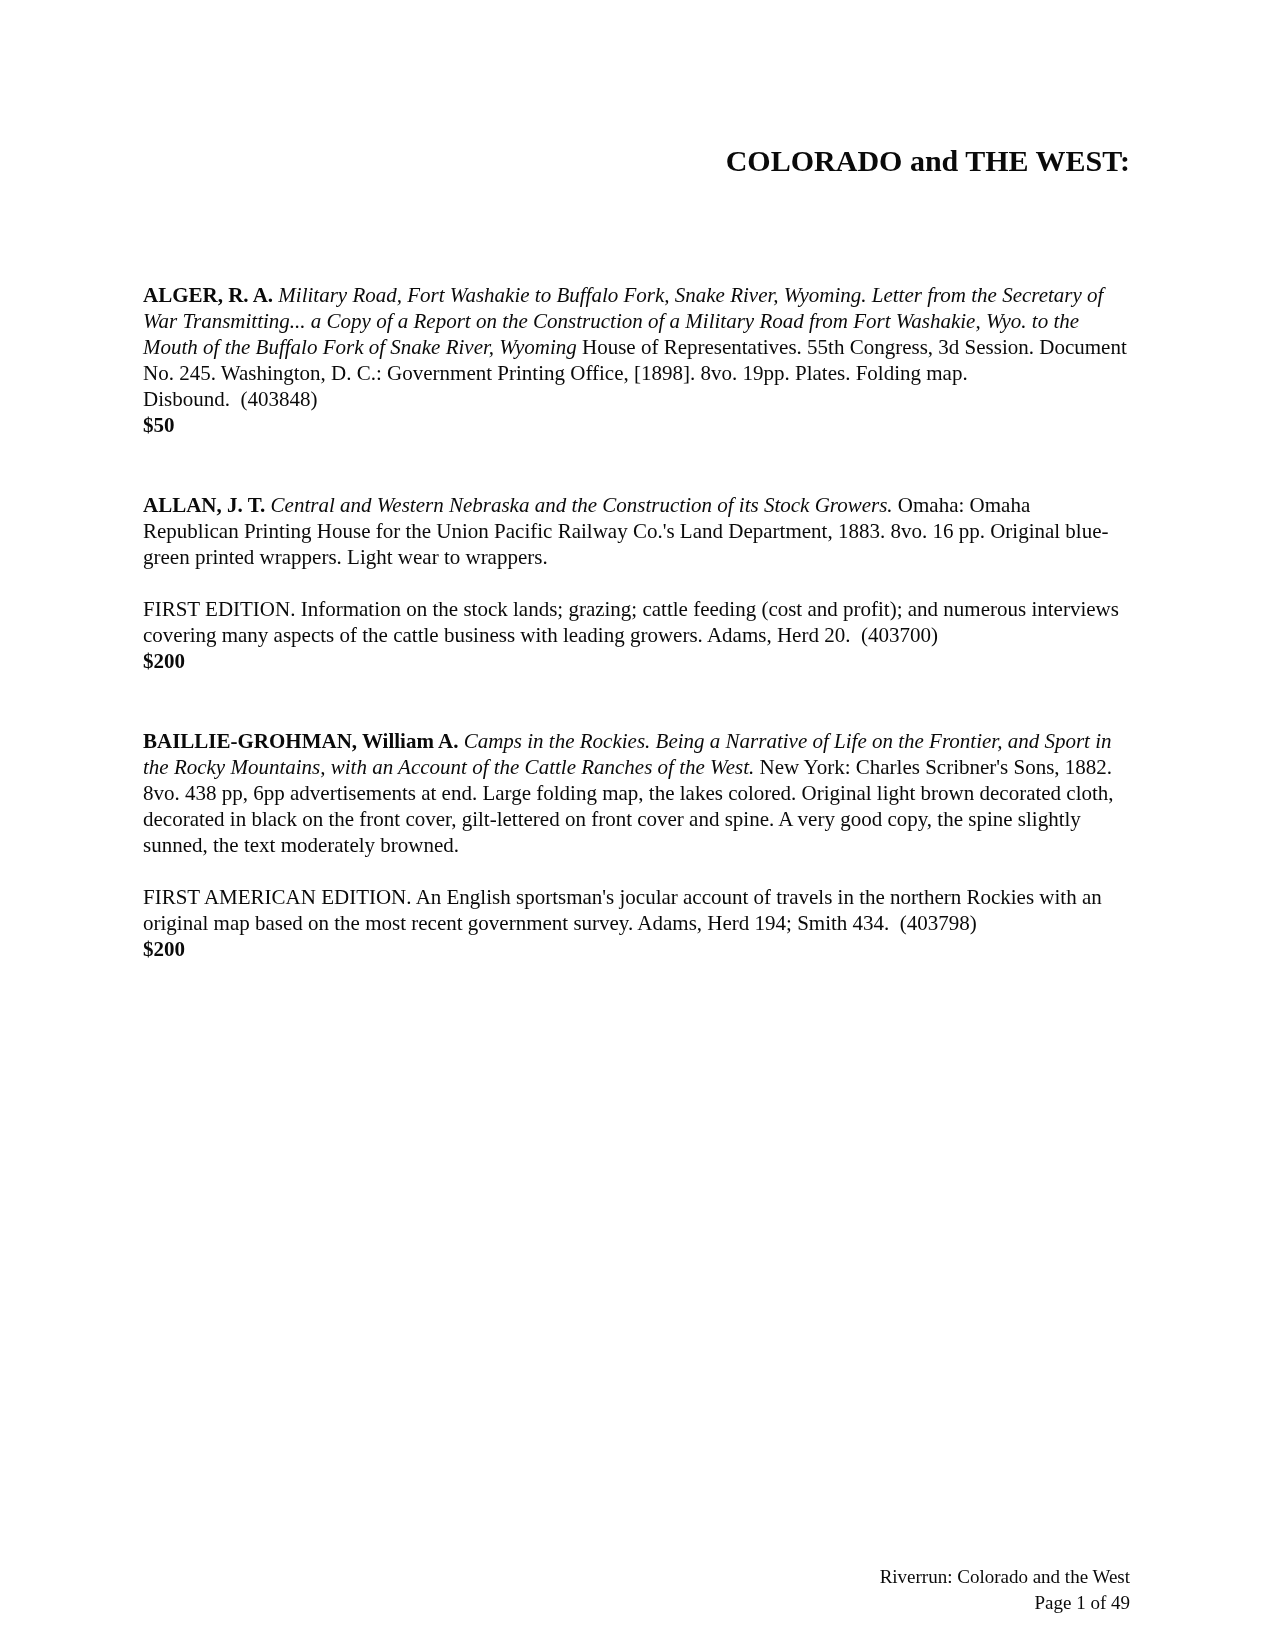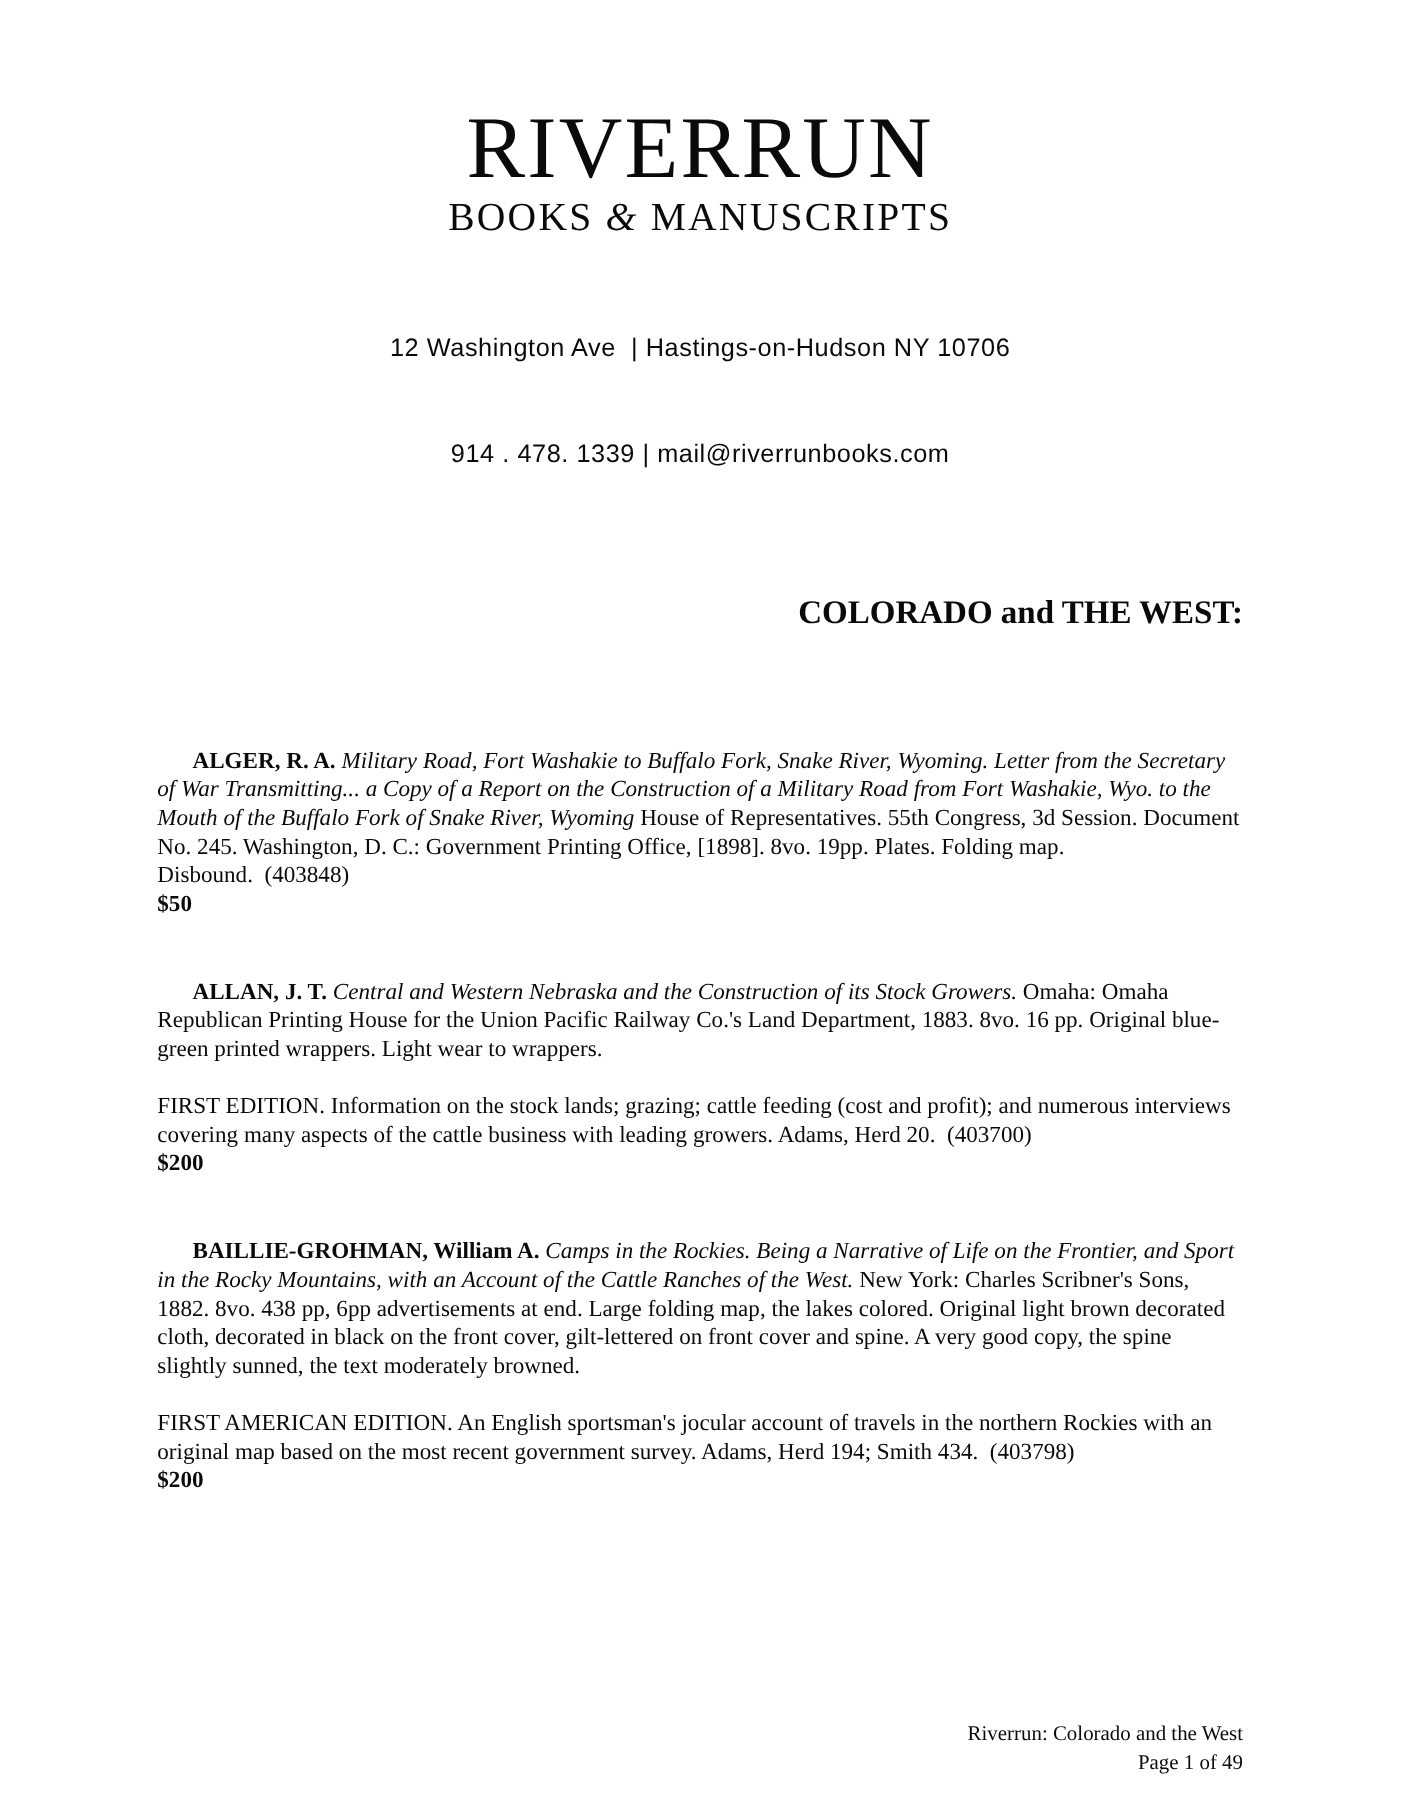--- a/index.html
+++ b/index.html
@@ -55,48 +55,40 @@
 
   
   .entries {
     font-size: 21px;
     line-height: 26px;
   }
   .entry { margin-top: 54px; }
   .entry.first { margin-top: 104px; }
   .para { margin: 0; white-space: pre-wrap; }
   .para + .para { margin-top: 26px; }
-  .seg-bold { font-weight: bold; margin-left: 32px; }
+  .seg-bold { font-weight: bold; }
   .seg-italic { font-style: italic; }
   .price {
     text-align: left;
     font-weight: bold;
   }
 
   
   .footer {
     margin-top: auto;
     font-size: 19px;
     line-height: 26px;
     text-align: right;
   }
 </style>
 </head>
 <body>
 
 <div class="page">
 
-  <div class="letterhead">
-    <div class="logo-title">RIVERRUN</div>
-    <div class="logo-sub"><span>BOOKS </span><span class="amp">&amp;</span><span> MANUSCRIPTS</span></div>
-    <div class="address-block">
-      <div>12 Washington Ave  | Hastings-on-Hudson NY 10706</div>
-      <div>914 . 478. 1339 | mail@riverrunbooks.com</div>
-    </div>
-  </div>
 
   <div class="catalog-title">
     <div>COLORADO and THE WEST:</div>
   </div>
 
   <div class="entries">
       <div class="entry first">
         <p class="para"><span class="seg-bold">ALGER, R. A. </span><span class="seg-italic">Military Road, Fort Washakie to Buffalo Fork, Snake River, Wyoming. Letter from the Secretary of War Transmitting... a Copy of a Report on the Construction of a Military Road from Fort Washakie, Wyo. to the Mouth of the Buffalo Fork of Snake River, Wyoming</span><span class="seg-roman"> House of Representatives. 55th Congress, 3d Session. Document No. 245. Washington, D. C.: Government Printing Office, [1898]. 8vo. 19pp. Plates. Folding map.
 Disbound.  (403848)</span></p>
         <div class="price">$50</div>

